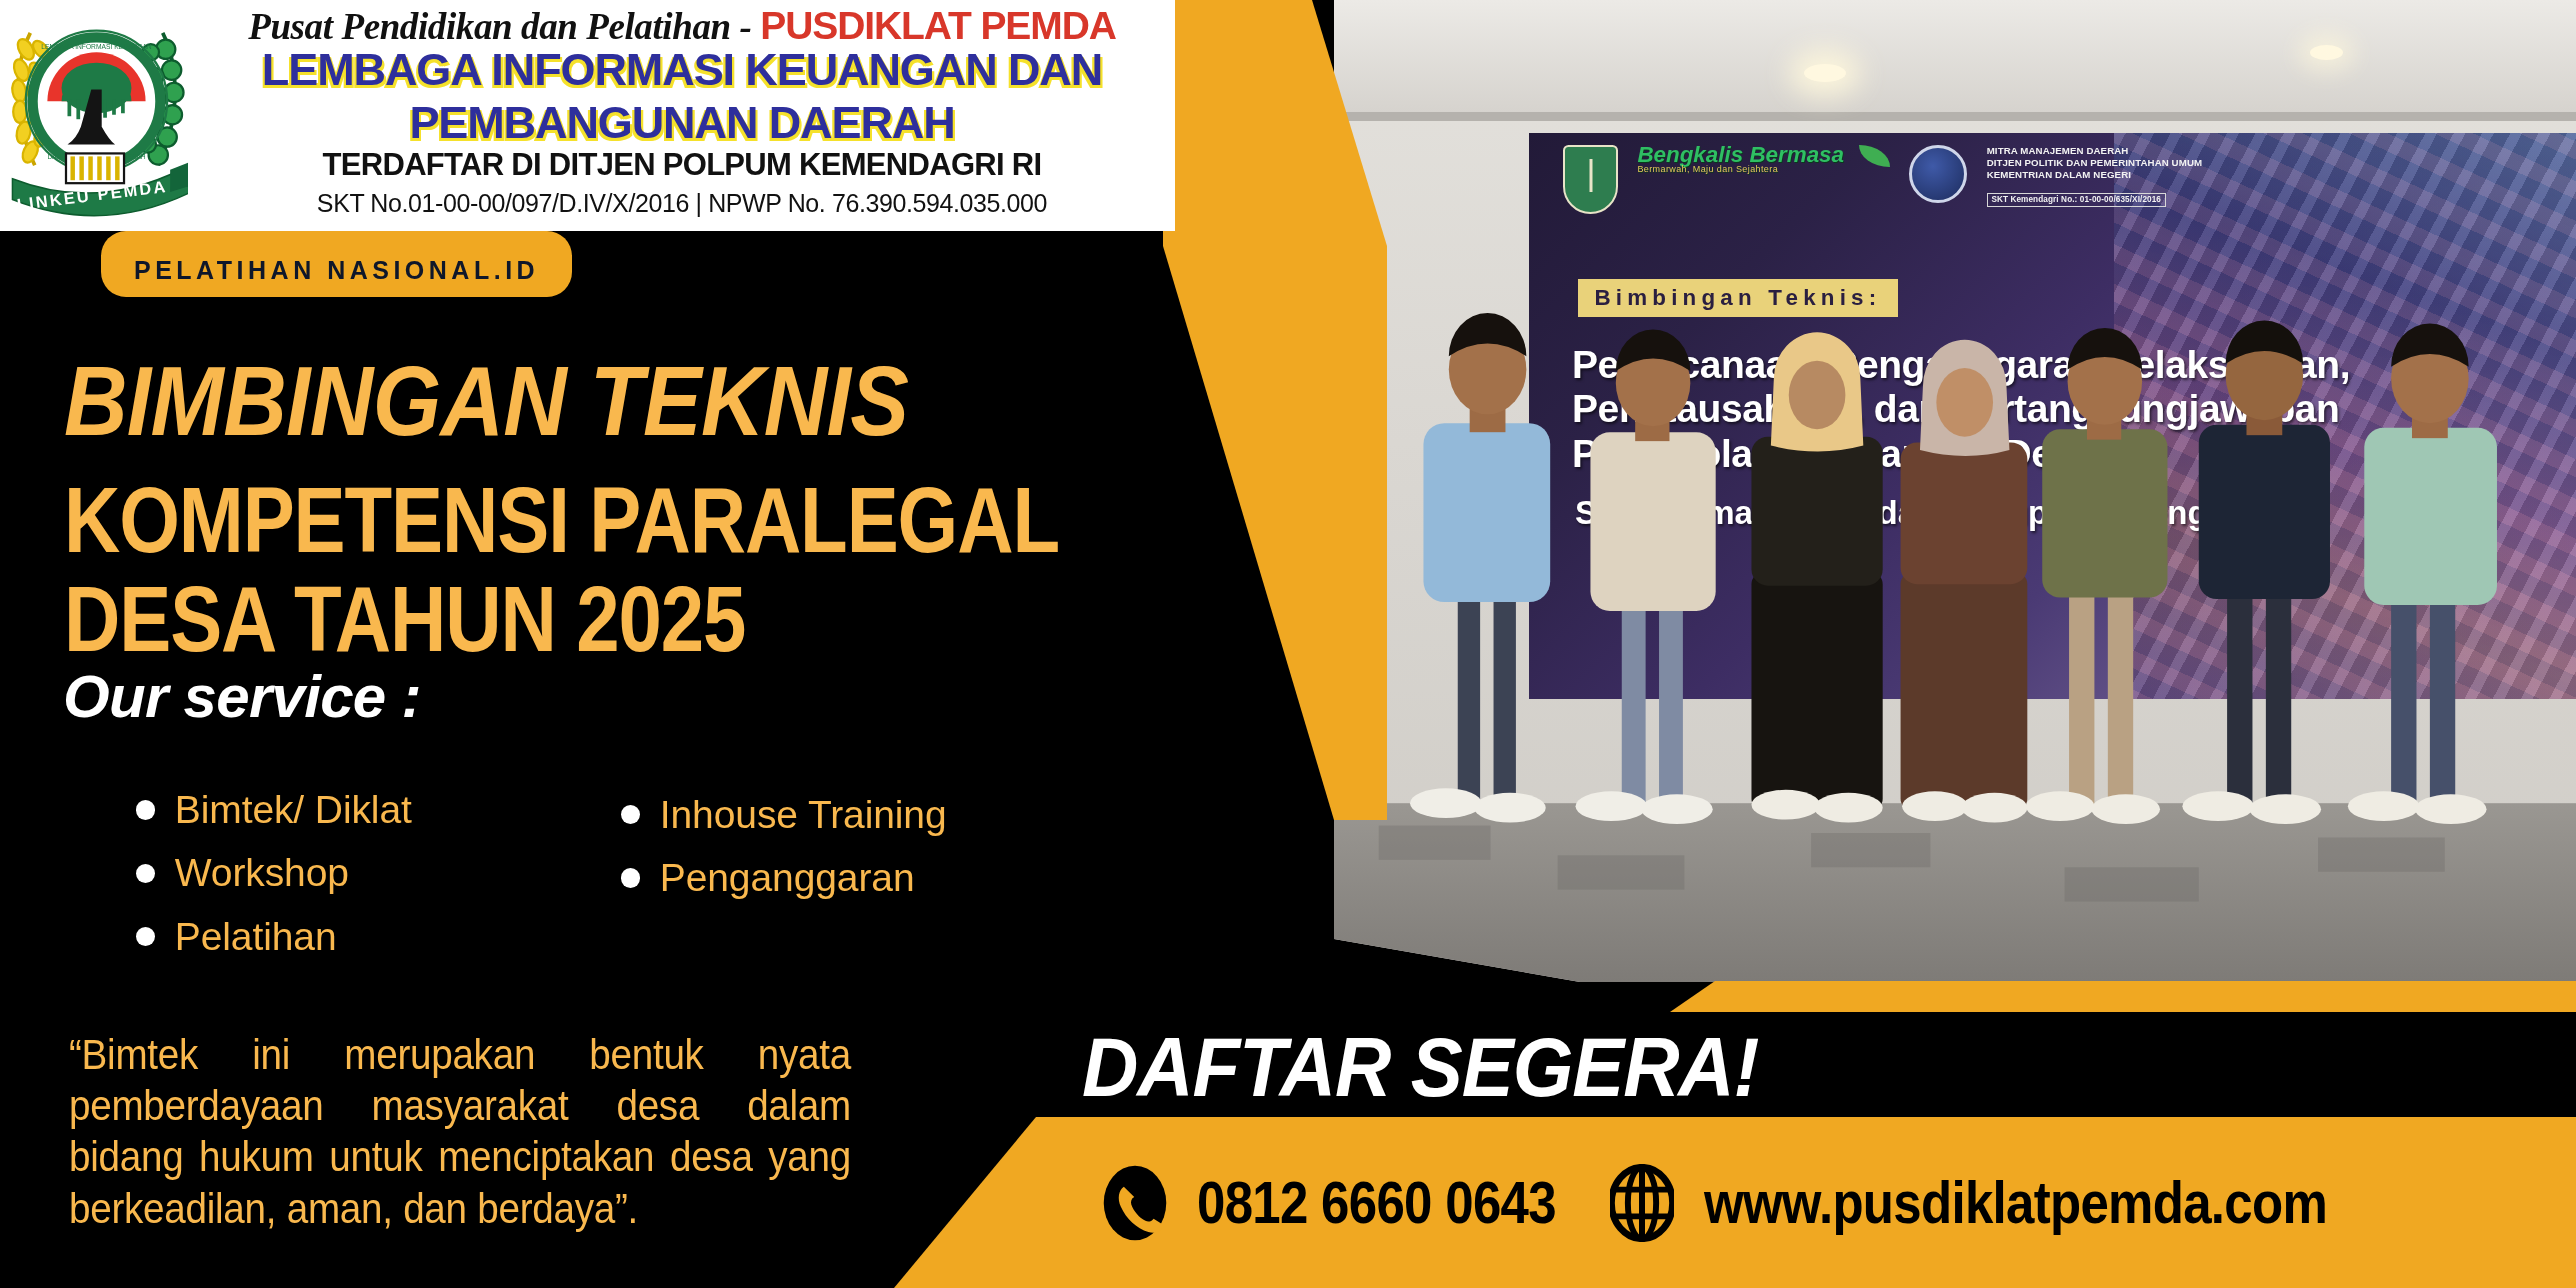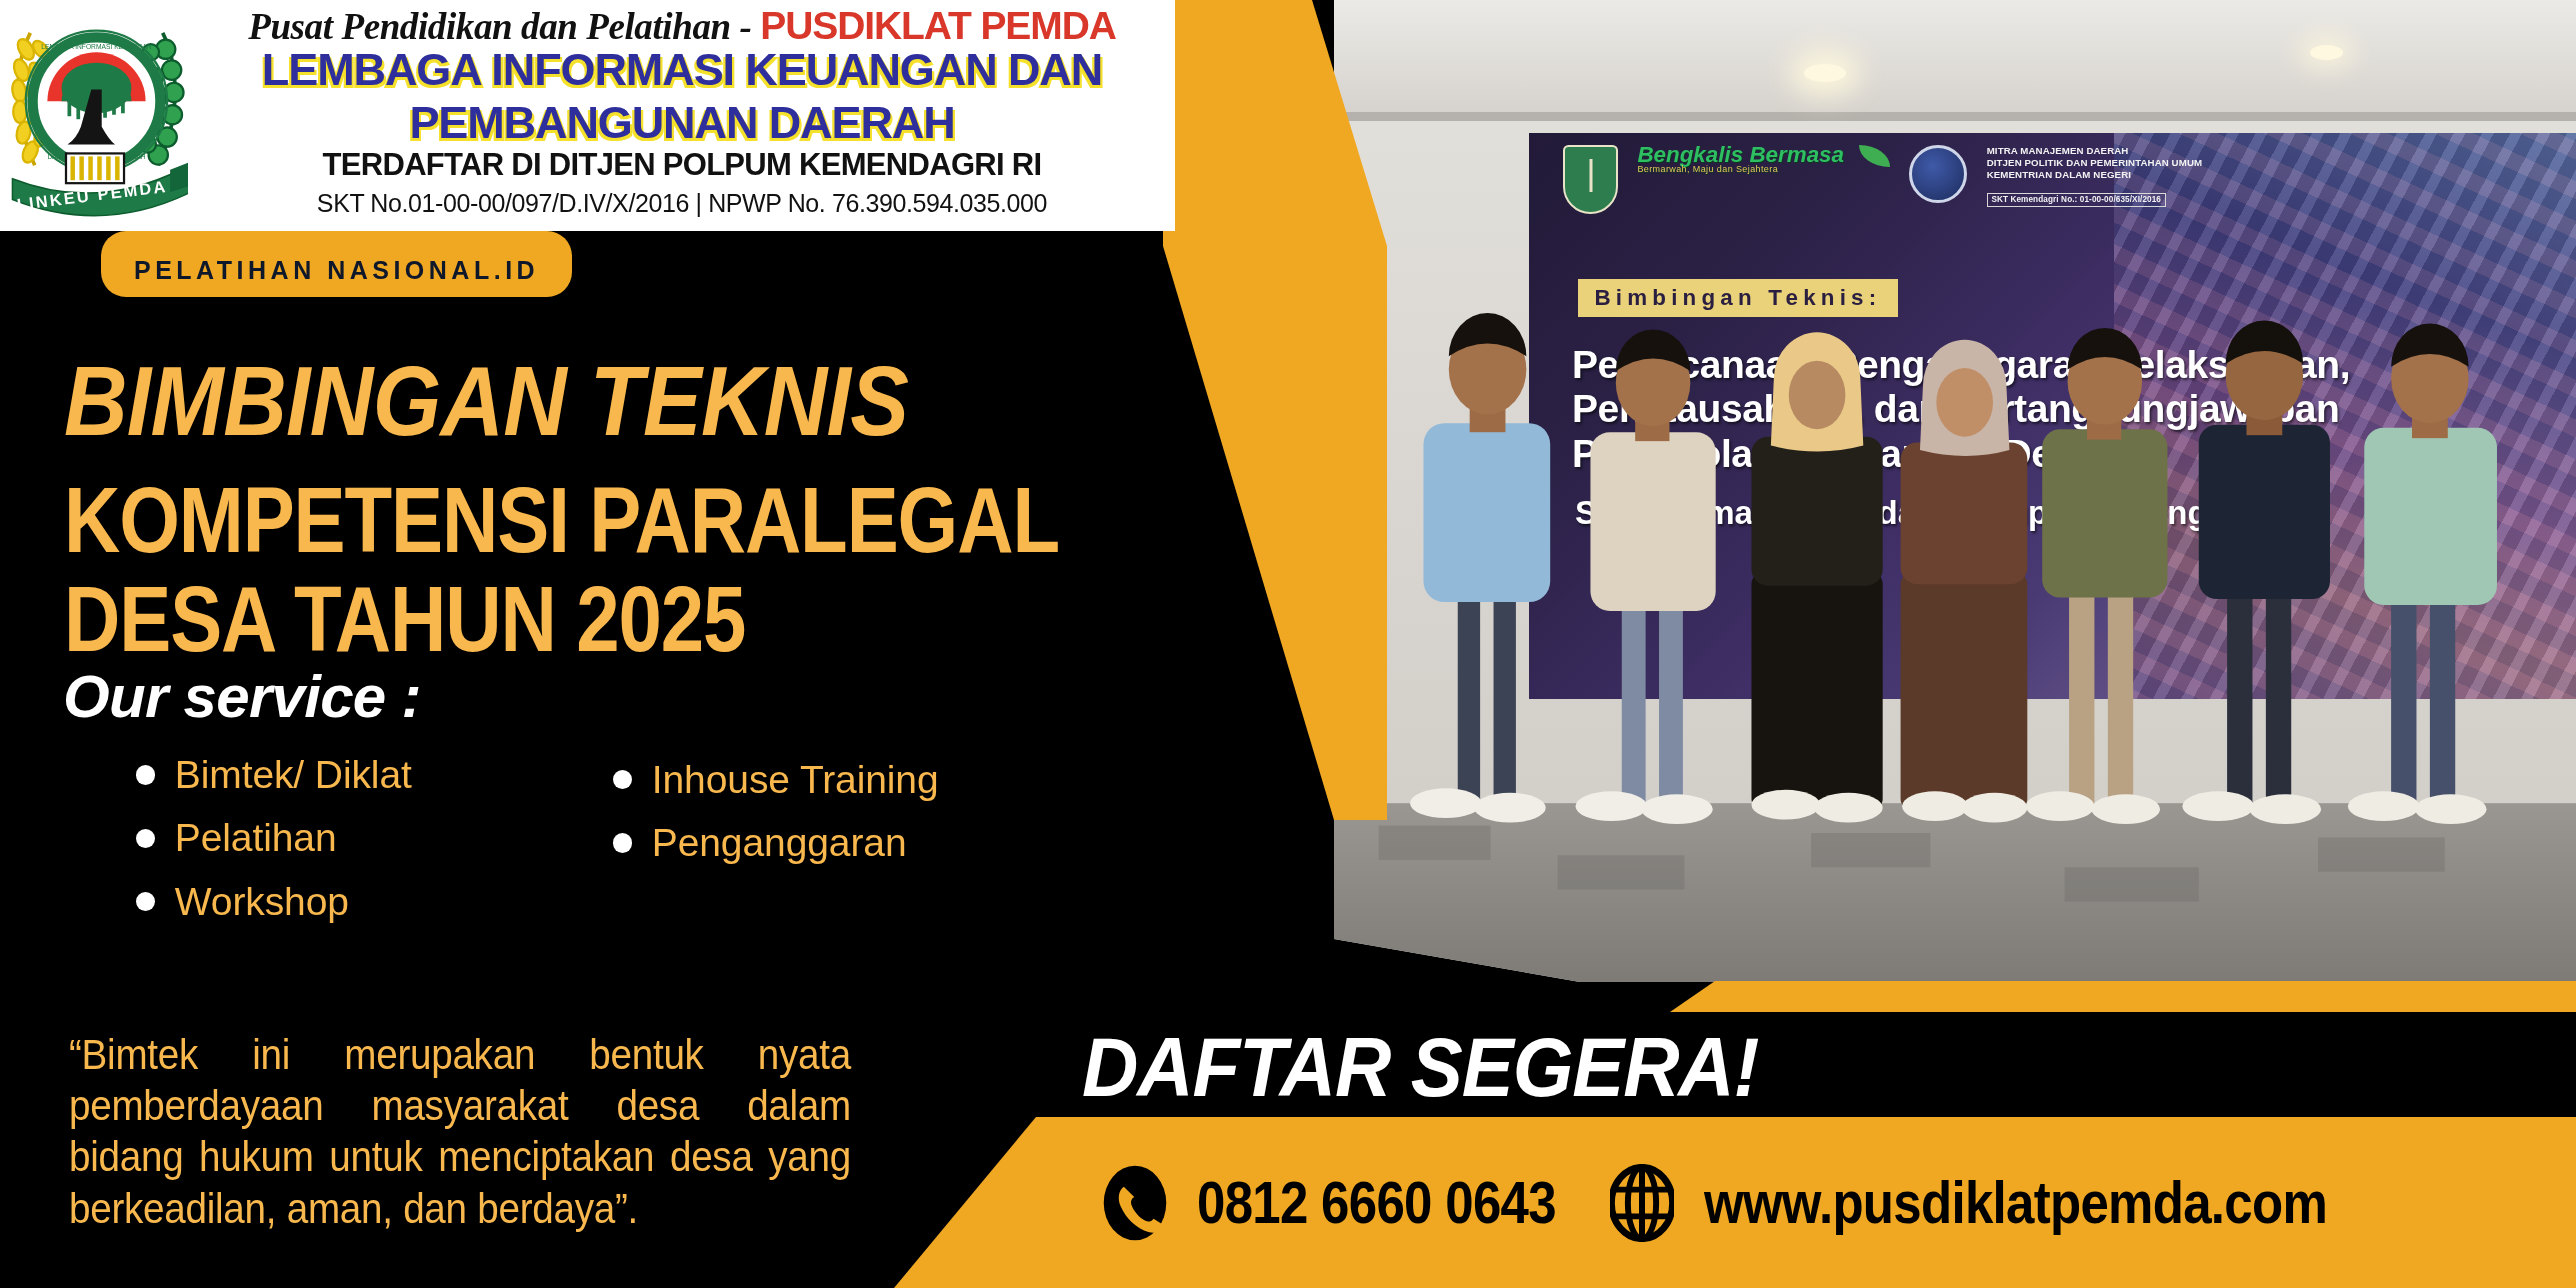--- a/index.html
+++ b/index.html
@@ -153,23 +153,23 @@
     transform:scaleY(1.18);transform-origin:left top;
   }
 
   .ourservice{
     position:absolute;left:63px;top:662px;
     font-size:60px;font-weight:bold;font-style:italic;color:#ffffff;
     white-space:nowrap;letter-spacing:-0.7px;
   }
 
   .svc{
-    position:absolute;left:136px;top:753px;width:865px;
+    position:absolute;left:136px;top:788px;width:865px;
     display:grid;grid-template-columns:477px 1fr;
-    column-gap:0;row-gap:0;
+    column-gap:0;row-gap:0;gap:8px;
   }
   .svc-col{display:flex;flex-direction:column;gap:19.4px;}
   .svc-col.right{padding-top:4.5px;}
   .svc-item{display:flex;align-items:center;gap:19.4px;}
   .dot{width:19.4px;height:19.4px;border-radius:50%;background:#ffffff;flex:0 0 19.4px;}
   .svc-label{font-size:39px;color:#F9B84E;white-space:nowrap;letter-spacing:-0.1px;}
 
   .quote{
     position:absolute;left:69px;top:1029px;width:850px;
     font-size:42px;line-height:1.22;color:#F9B84E;
@@ -440,25 +440,25 @@
   <div class="ourservice">Our service :</div>
 
   <div class="svc">
     <div class="svc-col">
       <div class="svc-item">
         <span class="dot"></span>
         <span class="svc-label">Bimtek/ Diklat</span>
       </div>
       <div class="svc-item">
         <span class="dot"></span>
-        <span class="svc-label">Pelatihan</span>
+        <span class="svc-label">Workshop</span>
       </div>
       <div class="svc-item">
         <span class="dot"></span>
-        <span class="svc-label">Workshop</span>
+        <span class="svc-label">Pelatihan</span>
       </div>
     </div>
     <div class="svc-col right">
       <div class="svc-item">
         <span class="dot"></span>
         <span class="svc-label">Inhouse Training</span>
       </div>
       <div class="svc-item">
         <span class="dot"></span>
         <span class="svc-label">Penganggaran</span>

